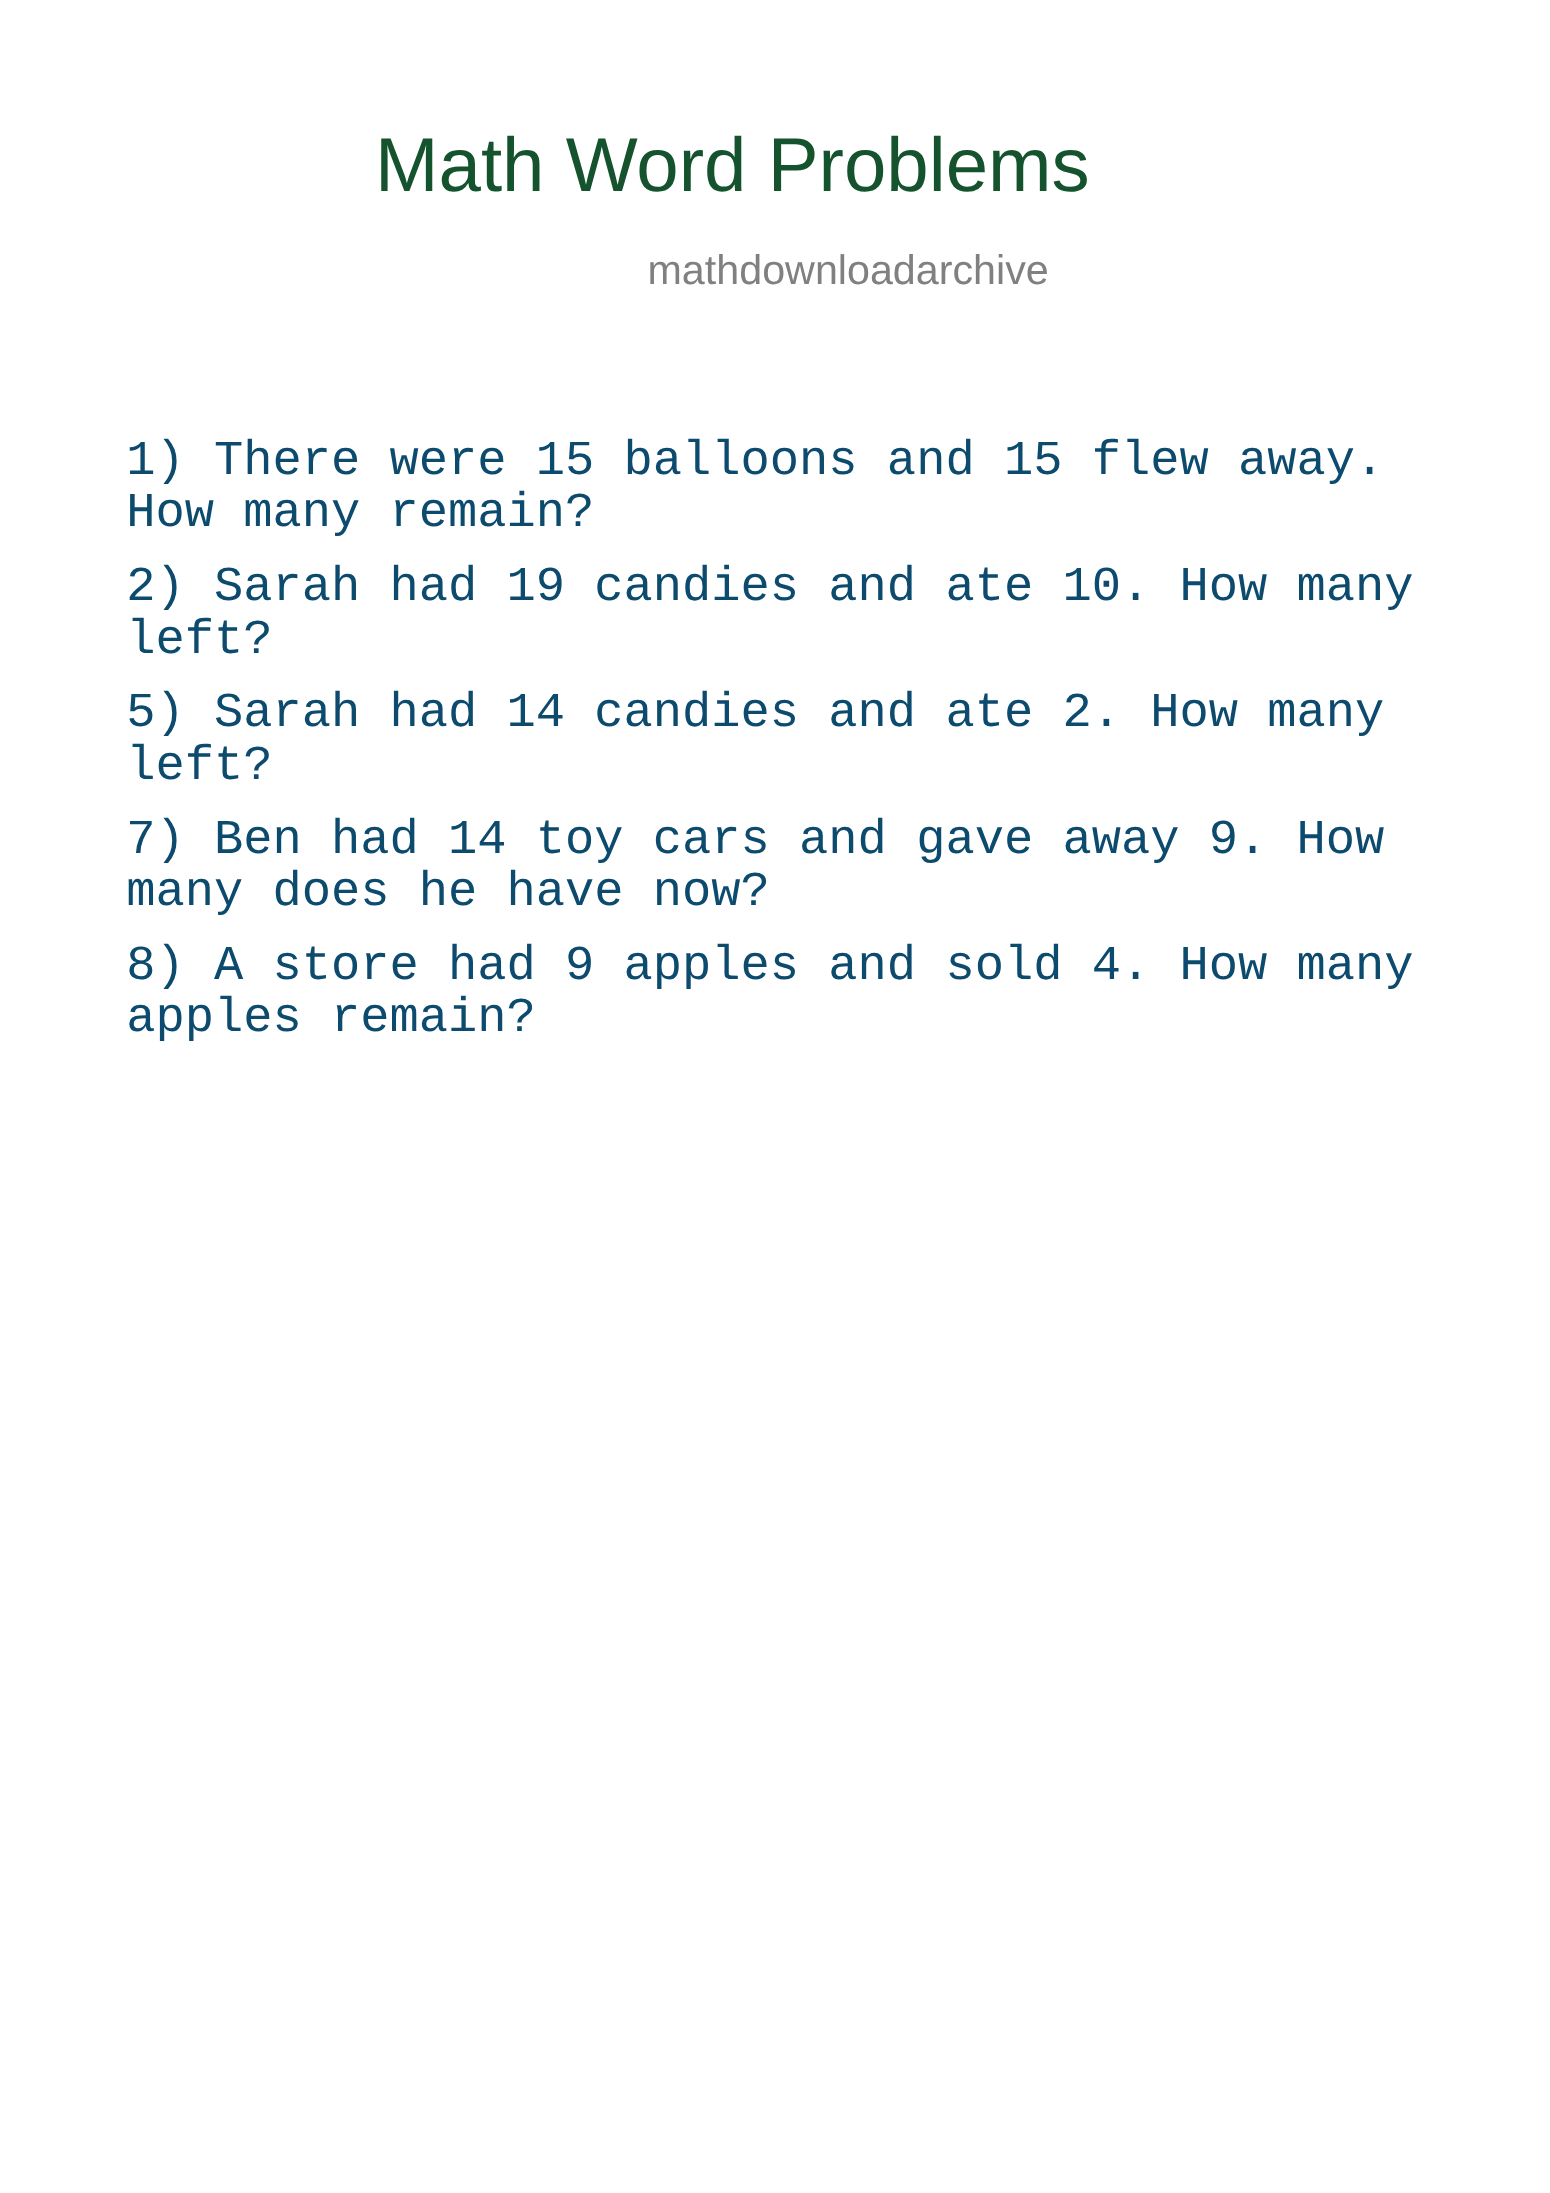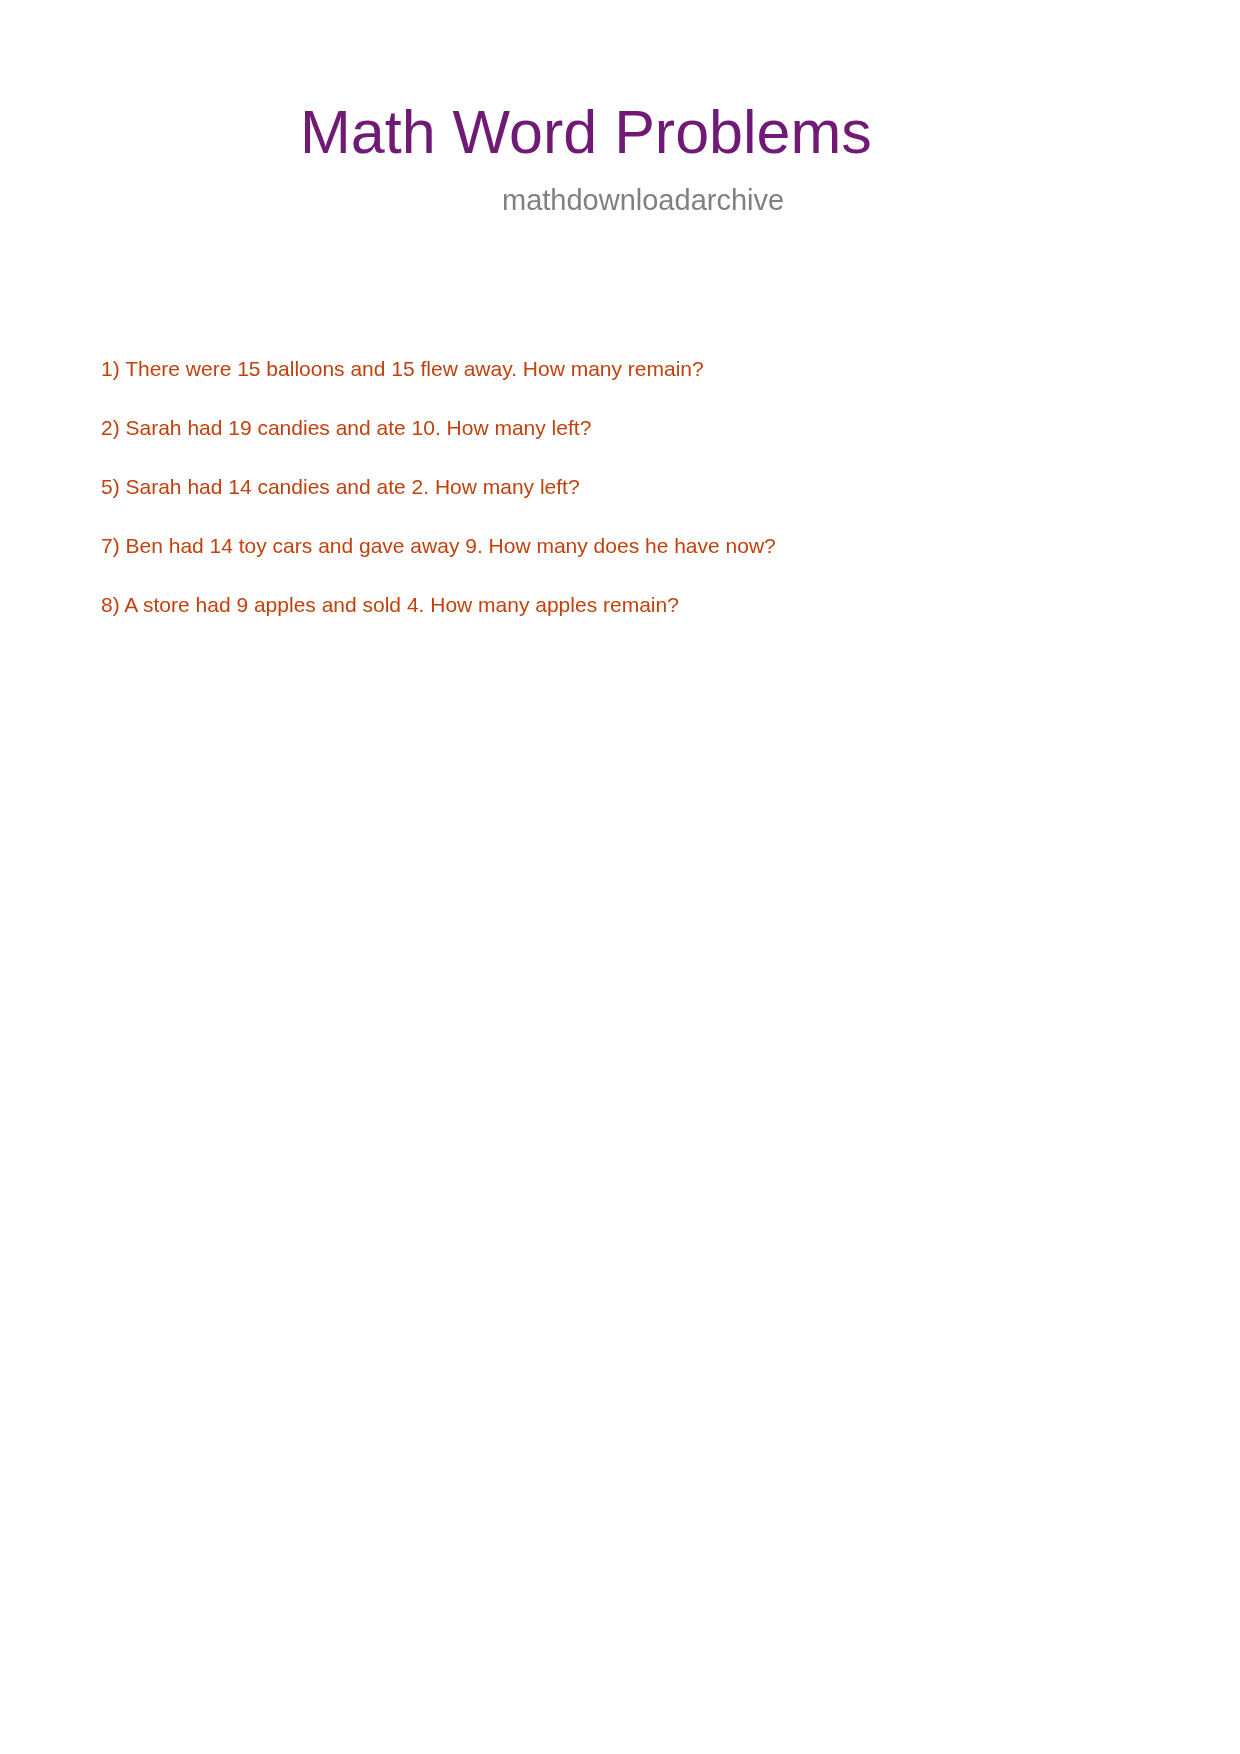--- a/index.html
+++ b/index.html
@@ -24,46 +24,47 @@
     }
     .title {
       position: absolute;
       left: 300px;
       top: 96px;
       font-size: 61px;
       line-height: 72px;
       font-weight: normal;
       margin: 0;
       white-space: nowrap;
-      color: #701a75;
+      color: #14532d;
     }
     .subtitle {
       position: absolute;
       left: 502px;
       top: 180px;
-      font-size: 29px;
+      font-size: 33px;
       line-height: 40px;
       color: #808080;
-      margin: 0;
+      margin: 16px;
       white-space: nowrap;
     }
     .problems {
       position: absolute;
       left: 101px;
       top: 348px;
       width: 1040px;
       margin: 0;
       padding: 0;
       list-style: none;
     }
     .problem {
-      font-size: 21px;
+      font-size: 39px;
       line-height: 42px;
       margin: 0 0 17px 0;
-      color: #c2410c;
+      color: #0c4a6e;
+      font-family: Liberation Mono, monospace;
     }
   </style>
 </head>
 <body>
 
 <div class="page">
   <h1 class="title">Math Word Problems</h1>
   <div class="subtitle">mathdownloadarchive</div>
 
   <ol class="problems">

